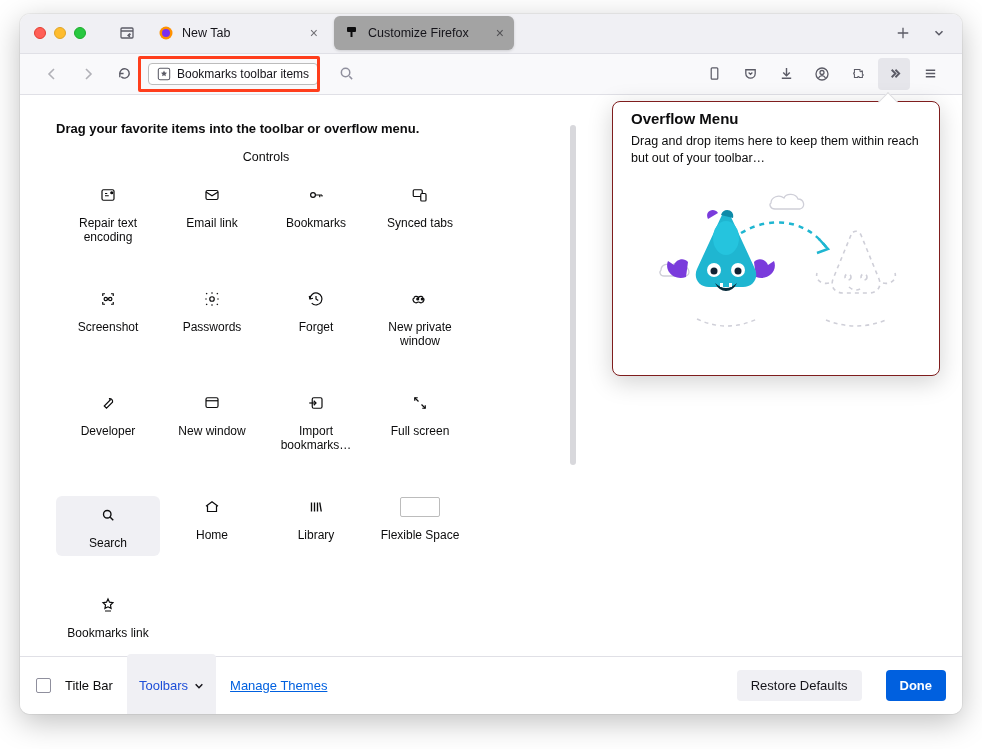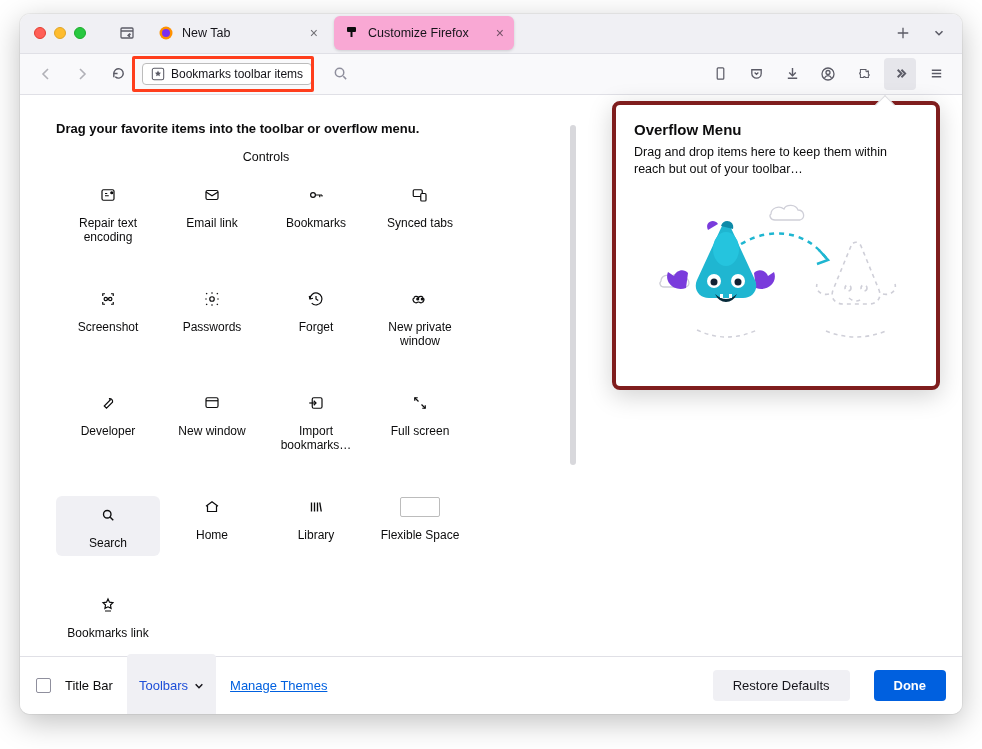--- a/index.html
+++ b/index.html
@@ -38,31 +38,31 @@
   .traffic { display:flex; gap:8px; margin-right: 20px; padding-left:6px; }
   .traffic span { width:12px; height:12px; border-radius:50%; display:block; }
   .tl-close{background:#ff5f57;border:1px solid #e33e32;}
   .tl-min{background:#febc2e;border:1px solid #e0a528;}
   .tl-max{background:#28c840;border:1px solid #1dad2b;}
   .tab {
     height: 34px; display:flex; align-items:center; gap:8px;
     padding: 0 10px; border-radius: 6px; min-width: 180px; max-width:220px;
     font-size: 12.5px; color:#15141a;
   }
-  .tab.active { background:#f9a8d4; box-shadow: 0 1px 3px rgba(0,0,0,0.15); }
+  .tab.active { background:#a3a3a3; box-shadow: 0 1px 3px rgba(0,0,0,0.15); }
   .tab .close { margin-left:auto; opacity:.6; font-size:14px; }
   .tab svg, .tab .favicon { width:16px; height:16px; flex:none; }
   .tabstrip .spacer{flex:1;}
   .tabstrip .strip-btn{width:30px;height:30px;display:flex;align-items:center;justify-content:center;border-radius:4px;color:#5b5b66;}
   
   .toolbar {
     height: 46px;
     background:#f9f9fb;
     border-bottom:1px solid #e0e0e6;
-    display:flex; align-items:center; padding:0 10px; gap:4px;
+    display:flex; align-items:center; padding:0 16px; gap:4px;
     position: relative;
   }
   .tbtn{width:32px;height:32px;display:flex;align-items:center;justify-content:center;border-radius:4px;color:#5b5b66;}
   .tbtn.disabled{opacity:.45;}
   .tbtn.active{background:#e6e6eb;}
   .bookmarks-pill{
     display:flex;align-items:center;gap:6px;
     border:1px solid #bcbcbc; border-radius:4px; background:#fff;
     padding:3px 8px; font-size:12px; color:#15141a;
     margin-left:4px;
@@ -85,23 +85,23 @@
   }
   .item .ico{width:40px;height:26px;display:flex;align-items:center;justify-content:center;}
   .item.sel{background:#f0f0f4;margin-top:8px;}
   .item .ico svg{width:18px;height:18px;stroke:#0c0c0d;}
   .flex-space-box{width:52px;height:20px;border:1px solid #bcbcbc;border-radius:2px;background:#fff;}
   
   .vscroll{position:absolute; left:550px; top:30px; width:6px; height:340px; background:#d8d8dc; border-radius:3px;}
   
   .panel{
     position:absolute; right:22px; top:6px; width:328px;
-    background:#fff; border:4px solid #7f1d1d; border-radius:8px;
+    background:#fff; border:1px solid #7f1d1d; border-radius:8px;
     box-shadow:0 6px 24px rgba(0,0,0,0.18);
-    padding:16px 18px 20px;
+    padding:8px 18px 20px;
   }
   .panel h3{font-size:15px;font-weight:700;}
   .panel p{font-size:12.5px;color:#0c0c0d;margin-top:6px;line-height:1.35;}
   .panel .illus{margin-top:18px;display:flex;justify-content:center;}
   .panel-arrow{
     position:absolute; top:-7px; right:44px; width:14px;height:14px;
     background:#fff;border-left:1px solid #dcdcdf;border-top:1px solid #dcdcdf;
     transform:rotate(45deg);
   }
   
@@ -111,21 +111,21 @@
   }
   .chk{width:15px;height:15px;border:1.5px solid #8f8f9d;border-radius:2px;}
   .footer-label{font-size:13px;}
   .select-btn{
     background:#f0f0f4;border-radius:4px;padding:24px 12px;font-size:13px;
     display:flex;align-items:center;gap:6px;color:#1d4ed8;
   }
   .link{color:#0060df;font-size:13px;text-decoration:underline;cursor:pointer;}
   .footer .spacer{flex:1;}
   .btn{
-    padding:8px 20px;border-radius:4px;font-size:13px;font-weight:500;
+    padding:8px 14px;border-radius:4px;font-size:13px;font-weight:500;
   }
   .btn-secondary{background:#f0f0f4;color:#15141a;}
   .btn-primary{background:#0060df;color:#fff;font-weight:600;}
 </style>
 </head>
 <body>
 
 <div class="window">
 
   <div class="tabstrip">

